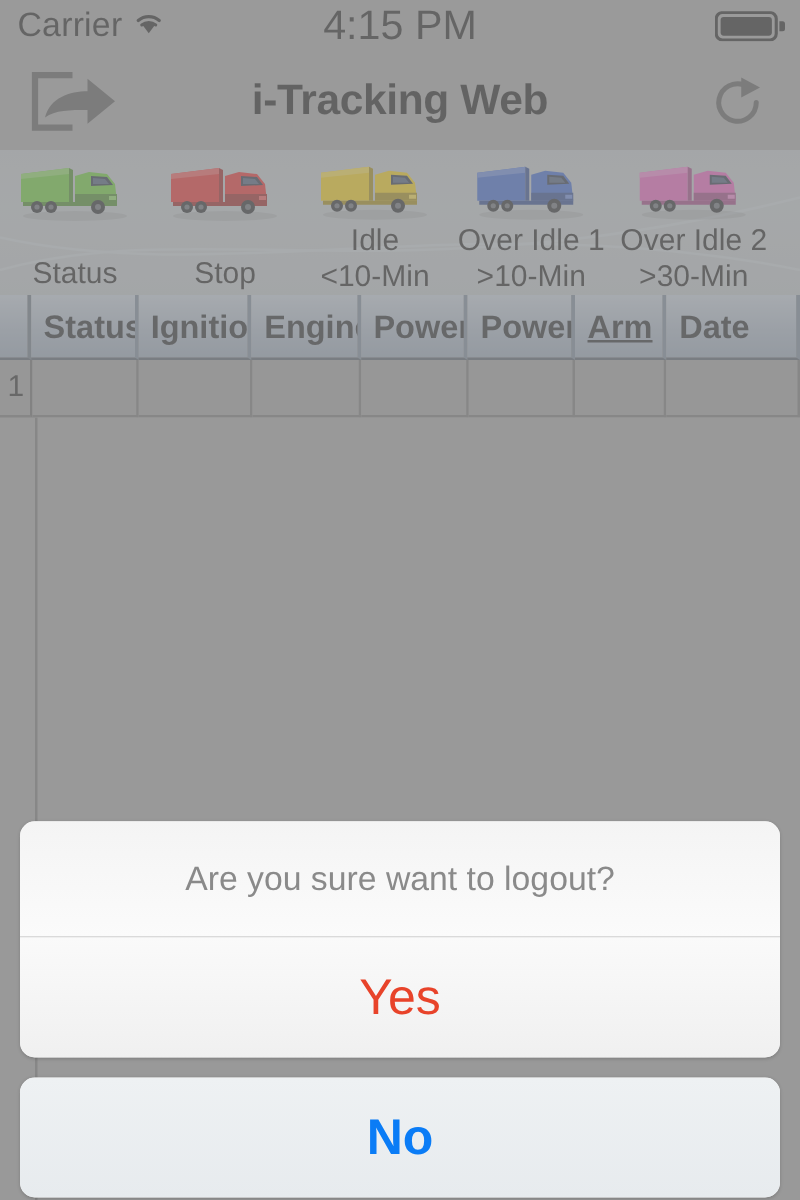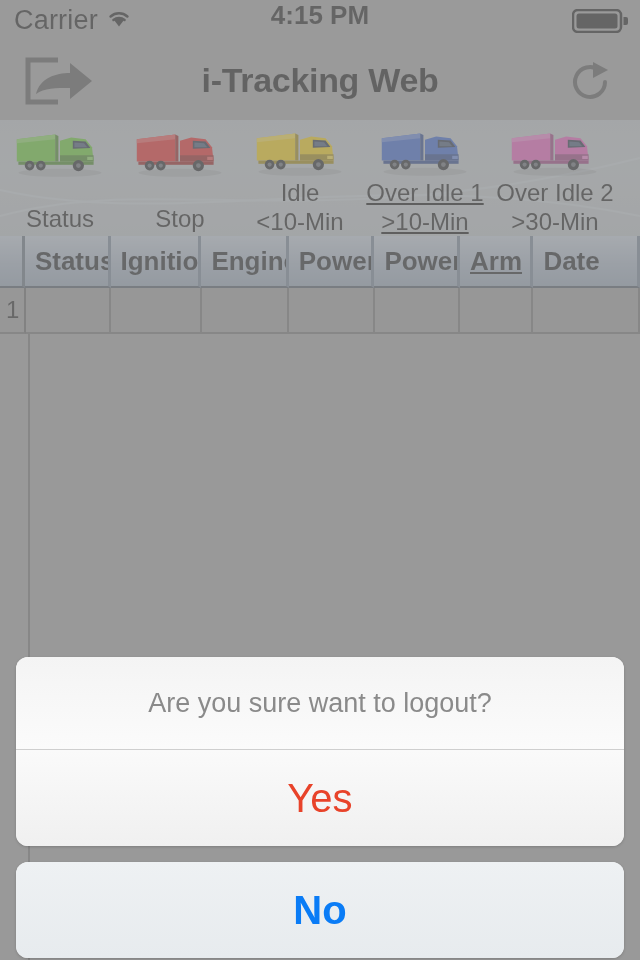--- a/index.html
+++ b/index.html
@@ -11,28 +11,28 @@
   }
   #screen { position: relative; width: 640px; height: 960px; overflow: hidden; }
 
   
   #app-layer { position: absolute; inset: 0; }
 
   
   .status-bar {
     position: absolute; top: 0; left: 0; width: 640px; height: 40px;
     background: #9b9b9b;
-    display: flex; 
+    display: flex; align-items: center;
   }
   .sb-left { display: flex; align-items: center; gap: 8px; margin-left: 14px; }
   .sb-carrier { font-size: 27px; color: #111; letter-spacing: .2px; }
   .sb-wifi { display: block; }
   .sb-time {
     position: absolute; left: 0; right: 0; text-align: center;
-    font-size: 26px; color: #111; font-weight: 700;
+    font-size: 33px; color: #111; font-weight: 400;
   }
   .sb-right { position: absolute; right: 12px; top: 9px; }
 
   
   .nav-bar {
     position: absolute; top: 40px; left: 0; width: 640px; height: 80px;
     background: #9b9b9b;
     display: flex; align-items: center; justify-content: center;
   }
   .nav-title { font-size: 34px; font-weight: 700; color: #0d0d0d; letter-spacing: -0.3px; }
@@ -48,21 +48,21 @@
   .legend-swoosh { position: absolute; inset: 0; opacity: .5; }
   .legend-items { position: relative; display: flex; height: 100%; }
   .legend-item {
     flex: 0 0 auto; width: 120px;
     display: flex; flex-direction: column; align-items: center;
     padding-top: 4px;
   }
   .legend-item:nth-child(1) { width: 120px; }
   .legend-item:nth-child(2) { width: 120px; }
   .legend-item:nth-child(3) { width: 120px; }
-  .legend-item:nth-child(4) { width: 130px; text-decoration: underline; }
+  .legend-item:nth-child(4) { width: 130px; }
   .legend-item:nth-child(5) { width: 130px; }
   .truck { width: 96px; height: 56px; display:block; }
   .legend-label {
     font-size: 24px; color: #111; line-height: 29px; text-align: center;
     white-space: nowrap;
   }
   .legend-item .lbl-wrap { margin-top: 2px; }
 
   
   .table-wrap {

